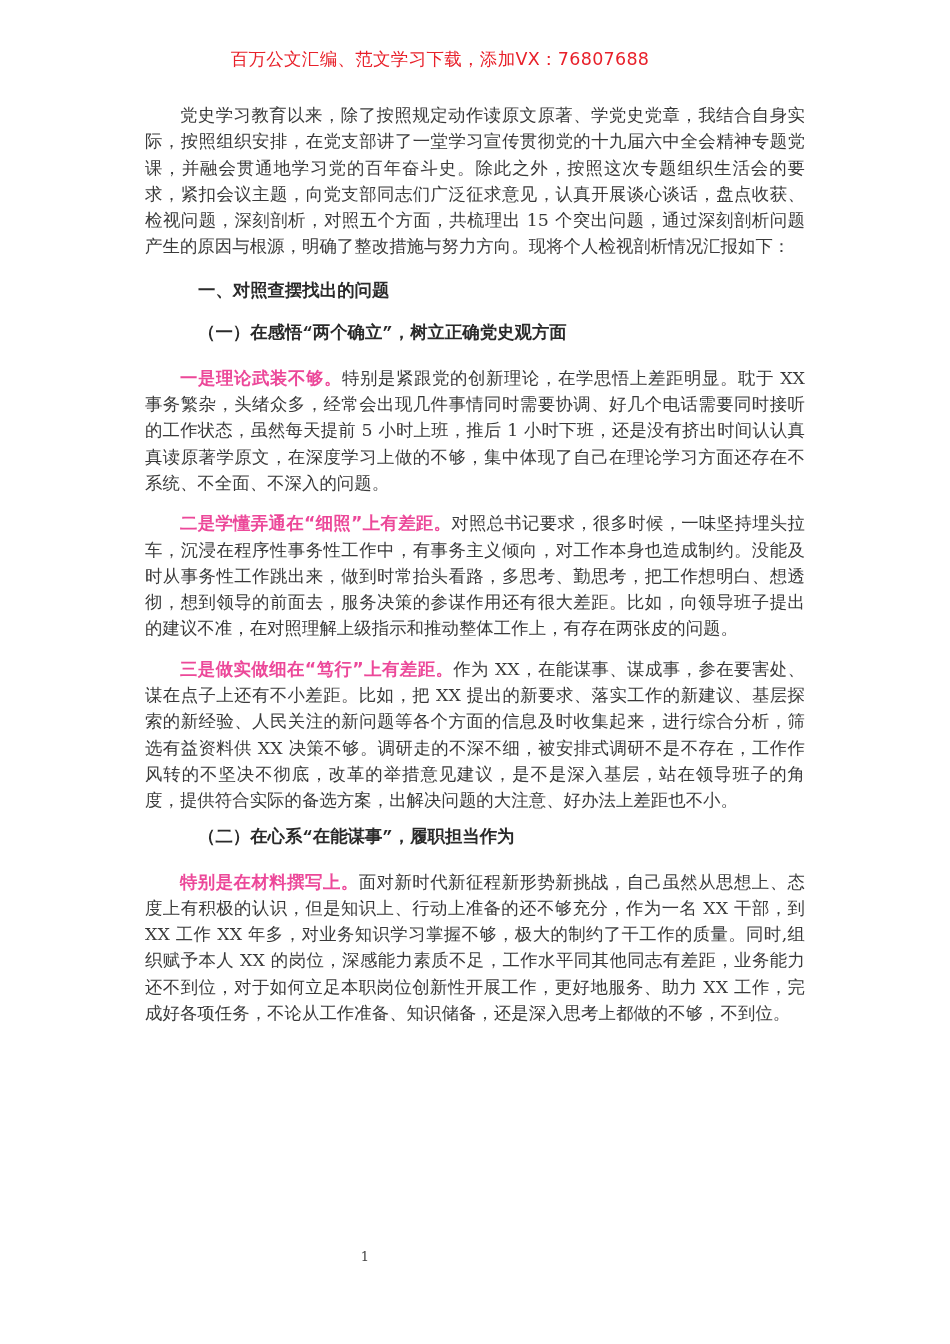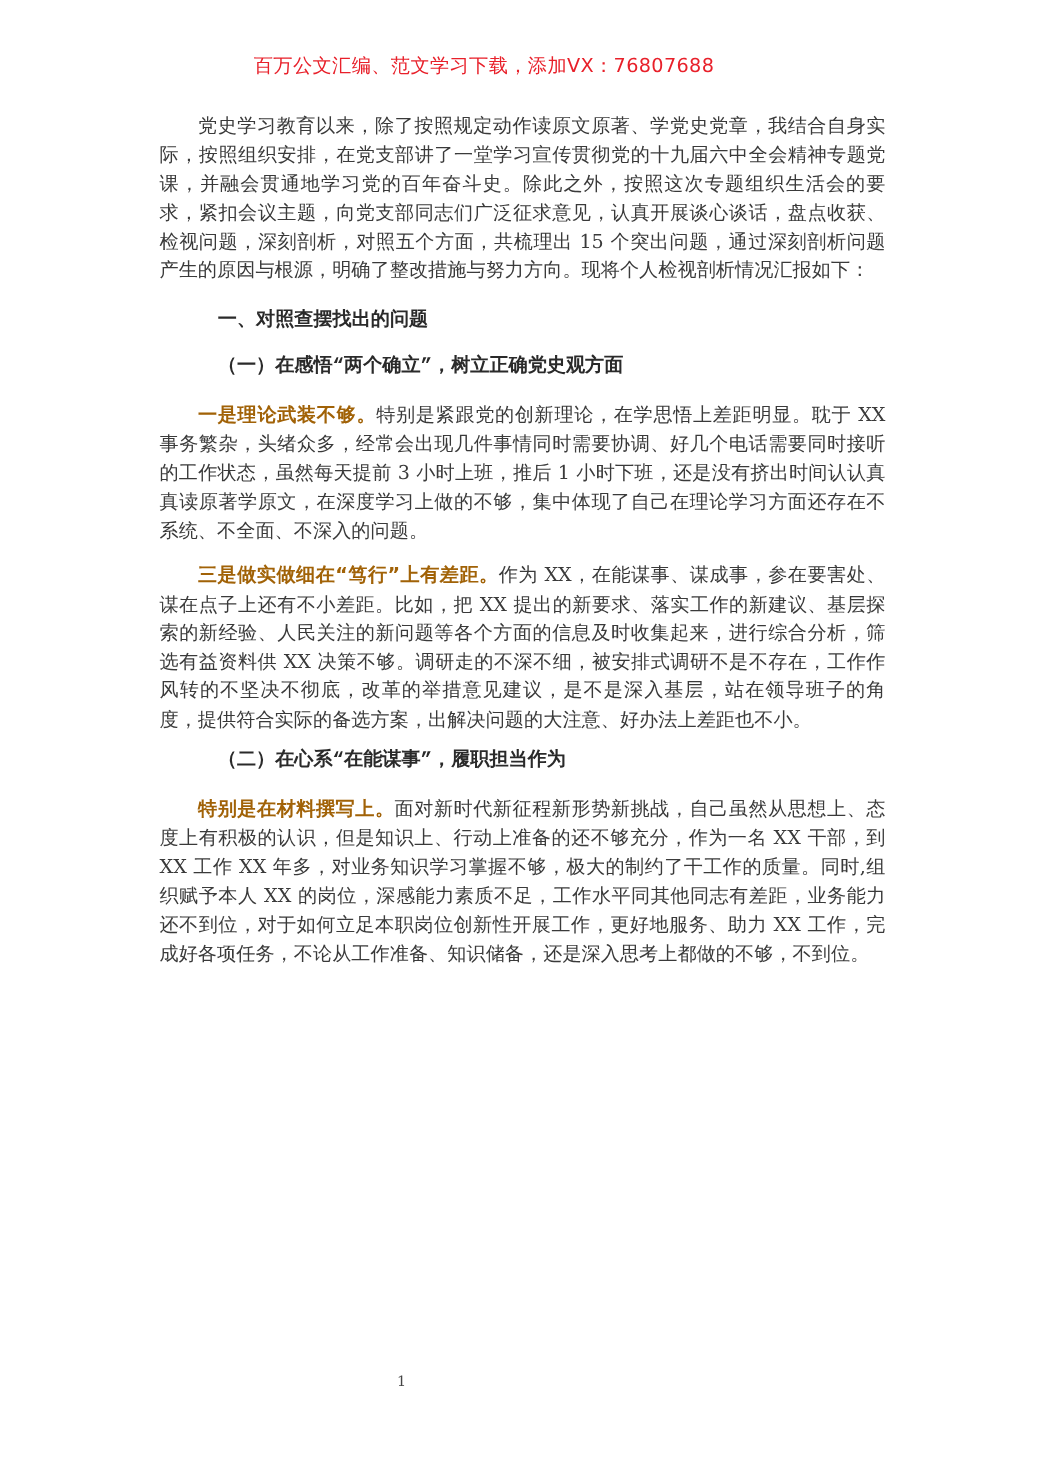--- a/index.html
+++ b/index.html
@@ -9,37 +9,40 @@
             font-family: "DejaVu Sans", "Liberation Sans", sans-serif;
             font-size: 17.5px; color: #e8202a; letter-spacing: 0.3px; }
   .page { position: absolute; top: 102px; left: 145px; width: 660px; }
   .para { margin: 0; font-size: 17.4px; line-height: 26.3px; text-indent: 35px;
           text-align: justify; color: #3a3a3a; letter-spacing: 0.05px; }
   .para.gap { margin-top: 14px; }
   .heading { margin: 18px; font-size: 17.4px; line-height: 26px; font-weight: bold;
              color: #2a2a2a; text-indent: 35px; font-family: "DejaVu Sans", "Liberation Sans", sans-serif; }
   .h1 { margin-top: 17px; }
   .h2 { margin-top: 11px; font-family: Liberation Mono, monospace; }
-  .b { font-weight: bold; color: #a16207; font-family: "DejaVu Sans", "Liberation Sans", sans-serif; }
+  .b { font-weight: bold; color: #ec4899; font-family: "DejaVu Sans", "Liberation Sans", sans-serif; }
   .pagenum { position: absolute; top: 1249px; left: 0; width: 730px; text-align: center;
              font-size: 13px; color: #444; }
 </style>
 </head>
 <body>
 
 <div class="banner">百万公文汇编、范文学习下载，添加VX：76807688</div>
 
 <div class="page">
   <p class="para">党史学习教育以来，除了按照规定动作读原文原著、学党史党章，我结合自身实际，按照组织安排，在党支部讲了一堂学习宣传贯彻党的十九届六中全会精神专题党课，并融会贯通地学习党的百年奋斗史。除此之外，按照这次专题组织生活会的要求，紧扣会议主题，向党支部同志们广泛征求意见，认真开展谈心谈话，盘点收获、检视问题，深刻剖析，对照五个方面，共梳理出 15 个突出问题，通过深刻剖析问题产生的原因与根源，明确了整改措施与努力方向。现将个人检视剖析情况汇报如下：</p>
 
   <p class="heading h1">一、对照查摆找出的问题</p>
   <p class="heading h2">（一）在感悟“两个确立”，树立正确党史观方面</p>
 
   <p class="para gap">
-    <span class="b">一是理论武装不够。</span><span>特别是紧跟党的创新理论，在学思悟上差距明显。耽于 XX 事务繁杂，头绪众多，经常会出现几件事情同时需要协调、好几个电话需要同时接听的工作状态，虽然每天提前 3 小时上班，推后 1 小时下班，还是没有挤出时间认认真真读原著学原文，在深度学习上做的不够，集中体现了自己在理论学习方面还存在不系统、不全面、不深入的问题。</span>
+    <span class="b">一是理论武装不够。</span><span>特别是紧跟党的创新理论，在学思悟上差距明显。耽于 XX 事务繁杂，头绪众多，经常会出现几件事情同时需要协调、好几个电话需要同时接听的工作状态，虽然每天提前 5 小时上班，推后 1 小时下班，还是没有挤出时间认认真真读原著学原文，在深度学习上做的不够，集中体现了自己在理论学习方面还存在不系统、不全面、不深入的问题。</span>
+  </p>
+  <p class="para gap">
+    <span class="b">二是学懂弄通在“细照”上有差距。</span><span>对照总书记要求，很多时候，一味坚持埋头拉车，沉浸在程序性事务性工作中，有事务主义倾向，对工作本身也造成制约。没能及时从事务性工作跳出来，做到时常抬头看路，多思考、勤思考，把工作想明白、想透彻，想到领导的前面去，服务决策的参谋作用还有很大差距。比如，向领导班子提出的建议不准，在对照理解上级指示和推动整体工作上，有存在两张皮的问题。</span>
   </p>
   <p class="para gap">
     <span class="b">三是做实做细在“笃行”上有差距。</span><span>作为 XX，在能谋事、谋成事，参在要害处、谋在点子上还有不小差距。比如，把 XX 提出的新要求、落实工作的新建议、基层探索的新经验、人民关注的新问题等各个方面的信息及时收集起来，进行综合分析，筛选有益资料供 XX 决策不够。调研走的不深不细，被安排式调研不是不存在，工作作风转的不坚决不彻底，改革的举措意见建议，是不是深入基层，站在领导班子的角度，提供符合实际的备选方案，出解决问题的大注意、好办法上差距也不小。</span>
   </p>
 
   <p class="heading h2">（二）在心系“在能谋事”，履职担当作为</p>
 
   <p class="para gap">
     <span class="b">特别是在材料撰写上。</span><span>面对新时代新征程新形势新挑战，自己虽然从思想上、态度上有积极的认识，但是知识上、行动上准备的还不够充分，作为一名 XX 干部，到 XX 工作 XX 年多，对业务知识学习掌握不够，极大的制约了干工作的质量。同时,组织赋予本人 XX 的岗位，深感能力素质不足，工作水平同其他同志有差距，业务能力还不到位，对于如何立足本职岗位创新性开展工作，更好地服务、助力 XX 工作，完成好各项任务，不论从工作准备、知识储备，还是深入思考上都做的不够，不到位。</span>
   </p>

